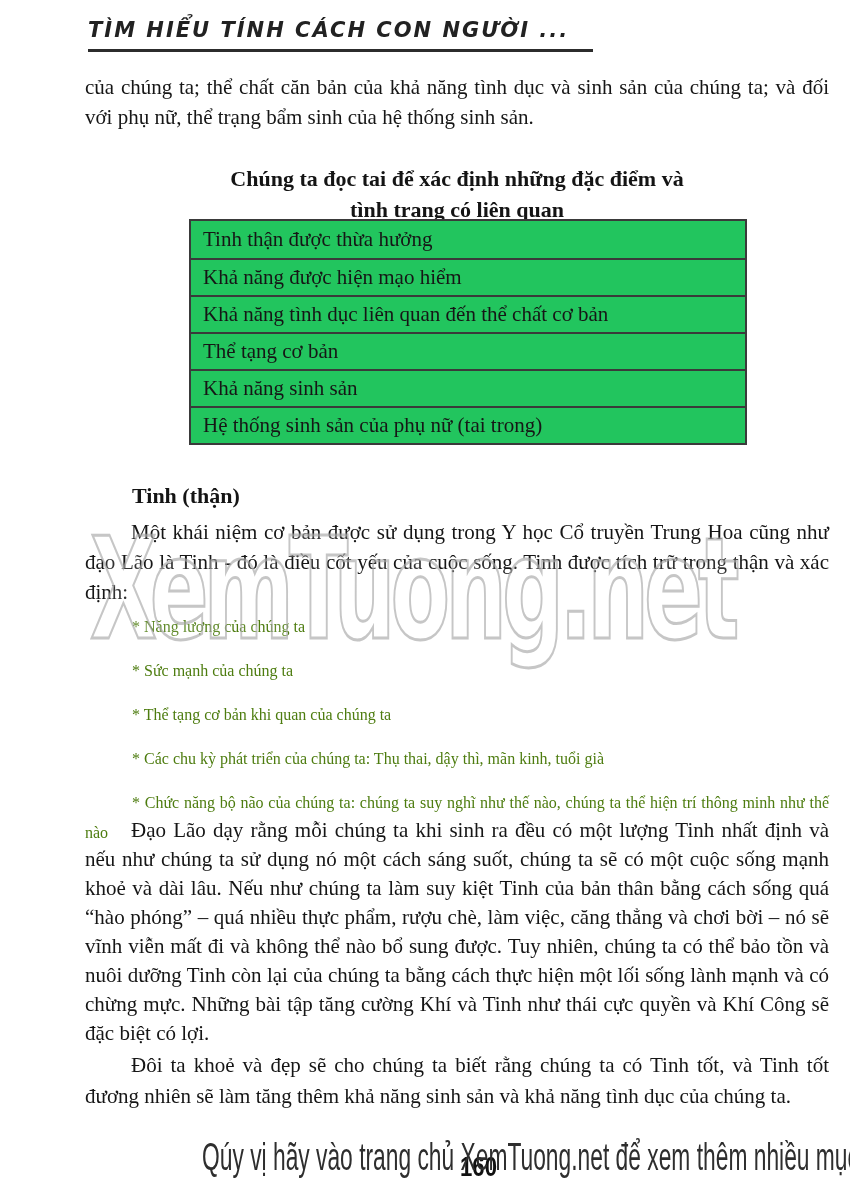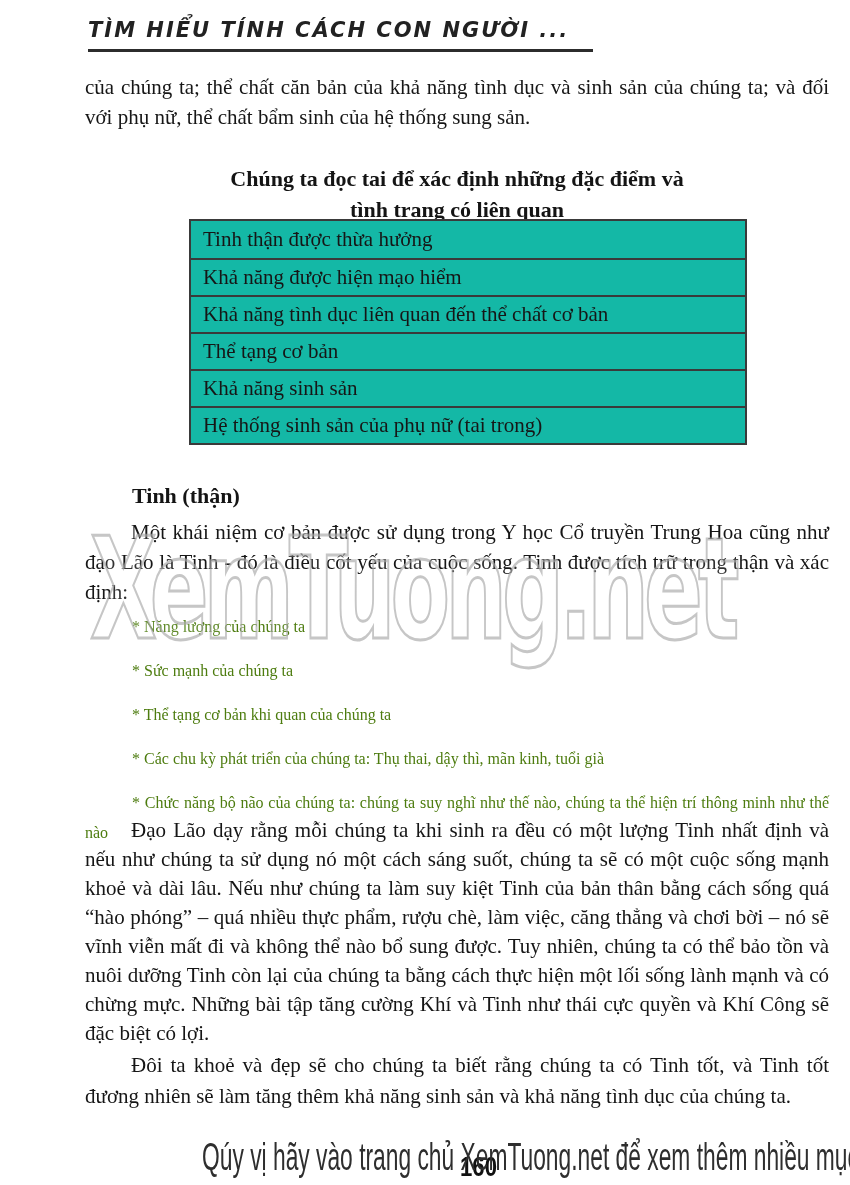--- a/index.html
+++ b/index.html
@@ -41,21 +41,21 @@
     position:absolute; left:157px; top:219px; width:558px;
     border:2px solid #3a3a3a;
     border-collapse:collapse;
   }
   .ear-table .row {
     height:37px;
     display:flex; align-items:center;
     padding-left:12px;
     font-size:21px; color:#161616;
     border-top:2px solid #3a3a3a;
-    background:#14b8a6;
+    background:#22c55e;
   }
   .ear-table .row:first-child { border-top:none; }
   .section-heading {
     position:absolute; left:100px; top:483px;
     font-weight:bold; font-size:22px; color:#141414;
   }
   #tinh-par { top:517px; }
   .bullets { position:absolute; left:53px; top:612px; width:744px; }
   .bullet-item {
     font-size:16px; line-height:30px;
@@ -94,21 +94,21 @@
     z-index:2;
   }
 </style>
 </head>
 <body>
 
 <div class="page">
 
   <div class="running-head">TÌM HIỂU TÍNH CÁCH CON NGƯỜI ...</div>
 
-  <p class="body-par" id="intro-par">của chúng ta; thể chất căn bản của khả năng tình dục và sinh sản của chúng ta; và đối với phụ nữ, thể chất bẩm sinh của hệ thống sung sản.</p>
+  <p class="body-par" id="intro-par">của chúng ta; thể chất căn bản của khả năng tình dục và sinh sản của chúng ta; và đối với phụ nữ, thể trạng bẩm sinh của hệ thống sinh sản.</p>
 
   <div class="table-title">
     <div>Chúng ta đọc tai để xác định những đặc điểm và</div>
     <div>tình trạng có liên quan</div>
   </div>
 
   <div class="ear-table">
     <div class="row">Tinh thận được thừa hưởng</div>
     <div class="row">Khả năng được hiện mạo hiểm</div>
     <div class="row">Khả năng tình dục liên quan đến thể chất cơ bản</div>

